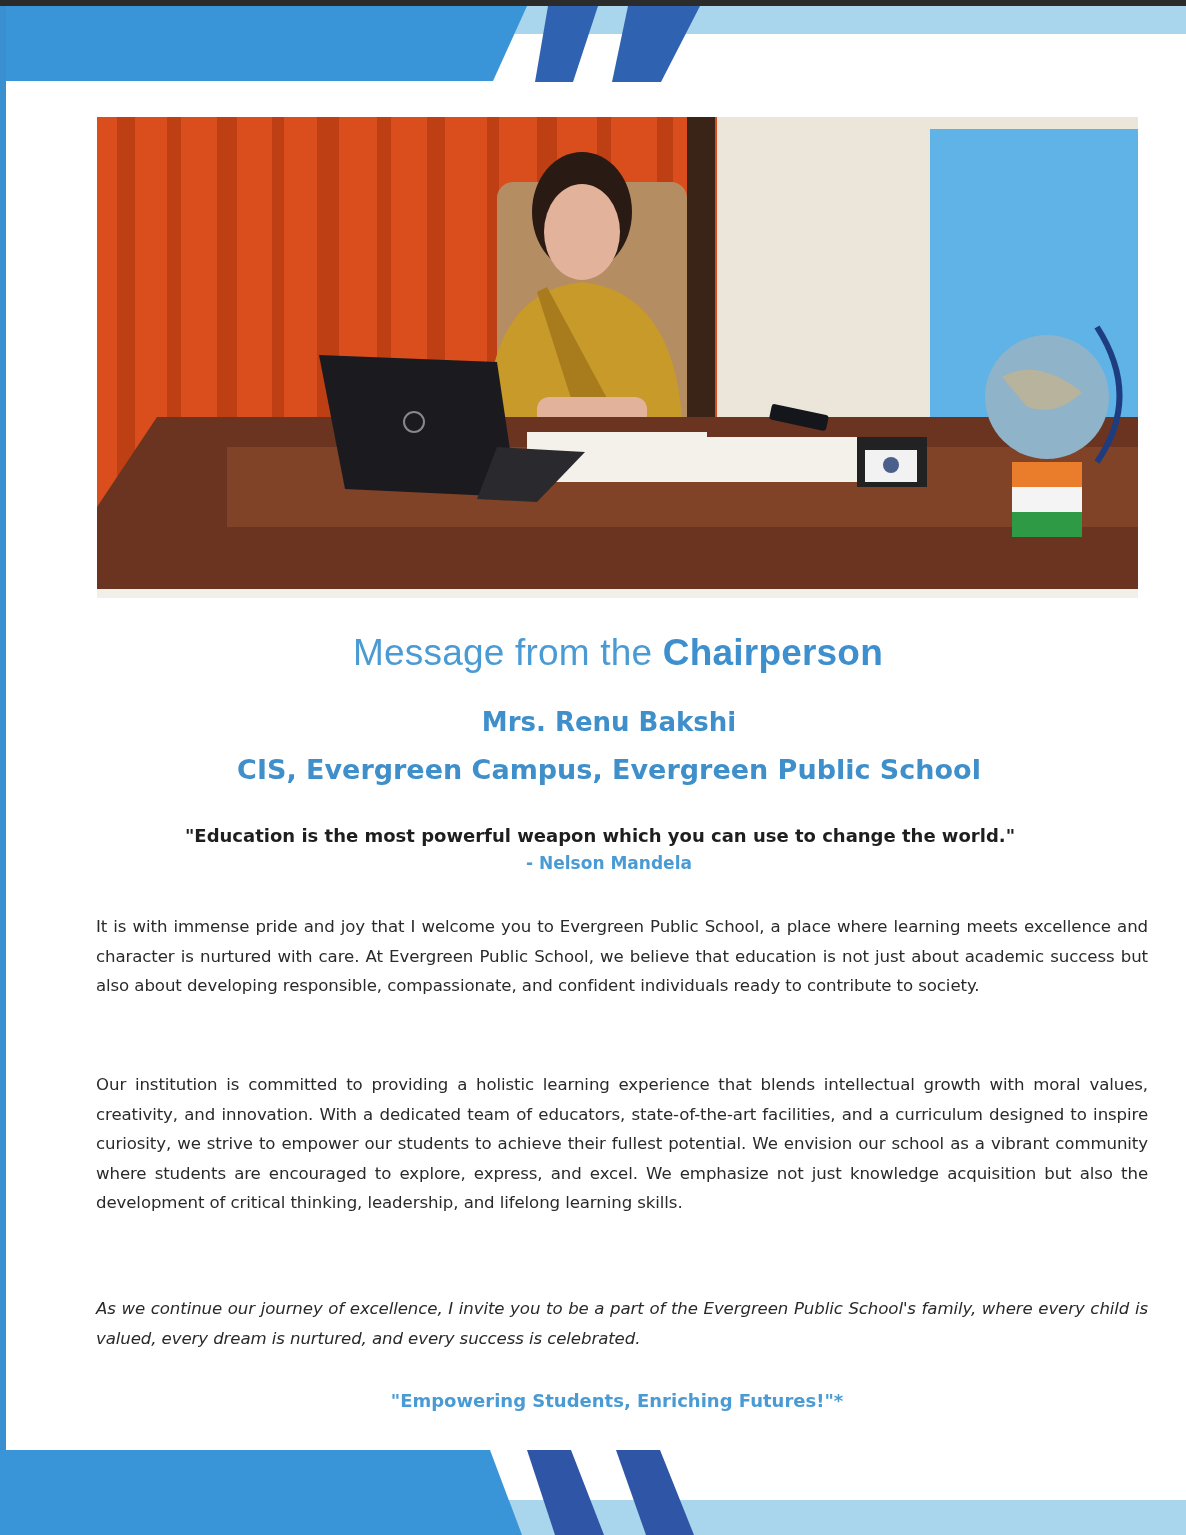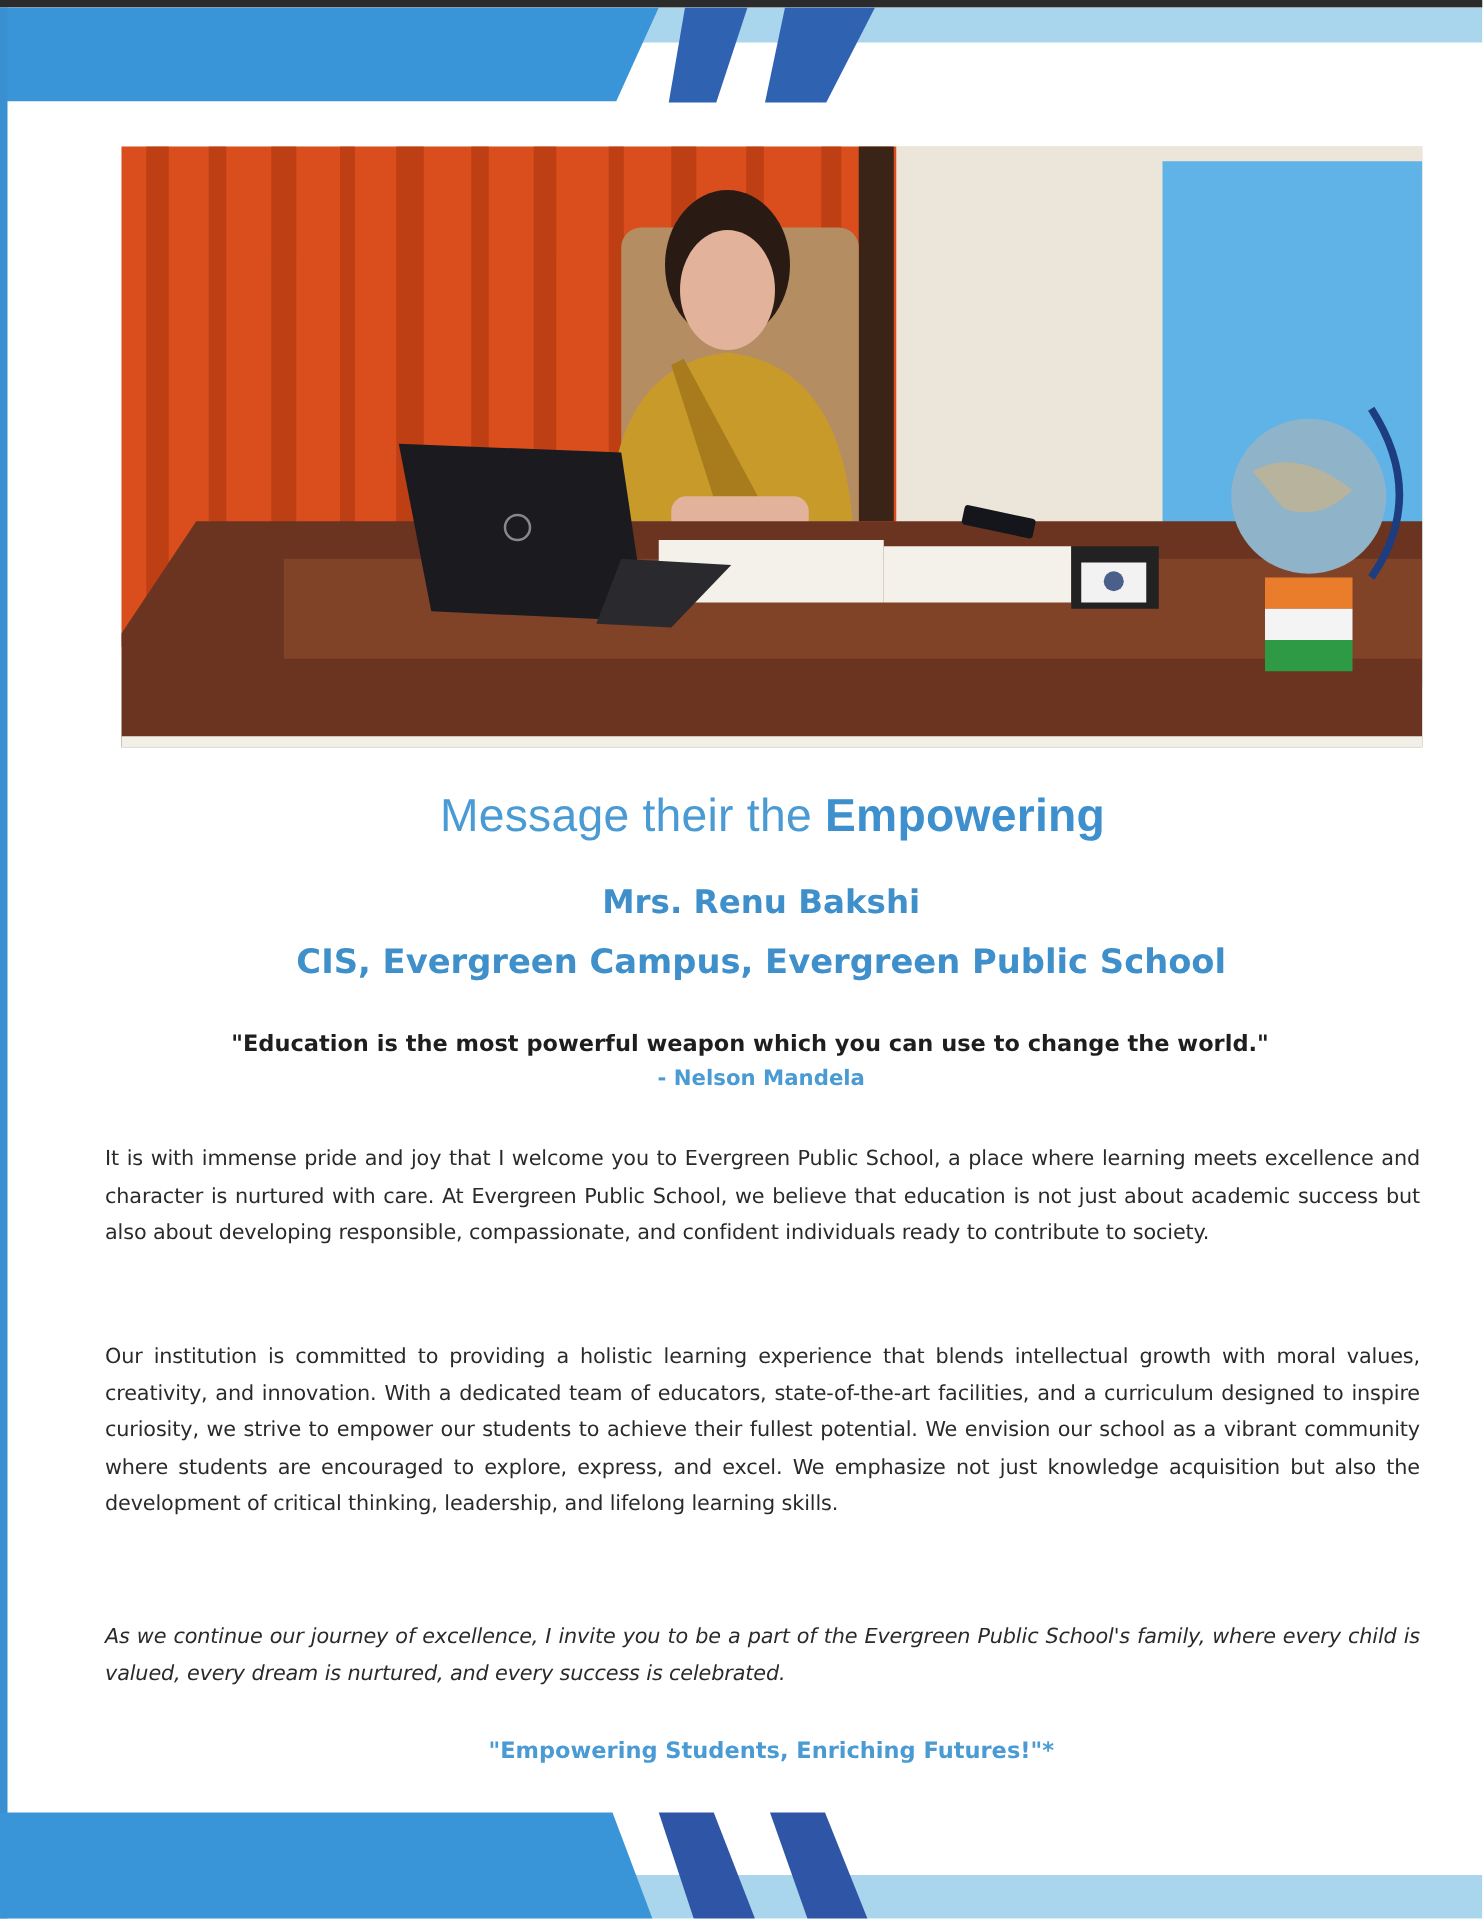--- a/index.html
+++ b/index.html
@@ -8,21 +8,21 @@
   .leftborder{position:absolute;left:0;top:6px;width:6px;height:1529px;background:#3a8fd0;}
   svg.band{position:absolute;left:0;}
   .photo{position:absolute;left:97px;top:117px;width:1041px;height:481px;overflow:hidden;background:#e8e2d6;}
   .photo svg{display:block;}
   .title{position:absolute;left:0;width:1236px;top:632px;text-align:center;font-family:"Liberation Sans",sans-serif;font-size:37px;color:#4a9bd4;letter-spacing:0.2px;}
   .title b{font-weight:bold;color:#3d8fcd;}
   .name{position:absolute;left:0;width:1218px;top:707px;text-align:center;font-family:"DejaVu Sans",sans-serif;font-weight:bold;font-size:26px;color:#3f8fca;}
   .org{position:absolute;left:0;width:1218px;top:754px;text-align:center;font-family:"DejaVu Sans",sans-serif;font-weight:bold;font-size:27px;color:#3f8fca;}
   .quote{position:absolute;left:0;width:1200px;top:825px;text-align:center;font-family:"DejaVu Sans",sans-serif;font-weight:bold;font-size:18px;color:#1e1e1e;}
   .author{position:absolute;left:0;width:1218px;top:853px;text-align:center;font-family:"DejaVu Sans",sans-serif;font-weight:bold;font-size:17px;color:#4a9bd4;}
-  .para{position:absolute;left:84px;width:1052px;font-family:"DejaVu Sans",sans-serif;font-size:16.6px;line-height:29.5px;color:#2a2a2a;text-align:justify;letter-spacing:-0.1px;}
+  .para{position:absolute;left:96px;width:1052px;font-family:"DejaVu Sans",sans-serif;font-size:16.6px;line-height:29.5px;color:#2a2a2a;text-align:justify;letter-spacing:-0.1px;}
   .p1{top:912px;}
   .p2{top:1070px;}
   .p3{top:1294px;font-style:italic;}
   .motto{position:absolute;left:0;width:1234px;top:1390px;text-align:center;font-family:"DejaVu Sans",sans-serif;font-weight:bold;font-size:18px;color:#4a9bd4;}
 </style>
 </head>
 <body>
 
 <div class="topline"></div>
 
@@ -86,21 +86,21 @@
     <path d="M1000 210 Q1045 280 1000 345" fill="none" stroke="#1e3d80" stroke-width="6"></path>
 
     <rect x="915" y="345" width="70" height="25" fill="#ea7d2c"></rect>
     <rect x="915" y="370" width="70" height="25" fill="#f4f4f4"></rect>
     <rect x="915" y="395" width="70" height="25" fill="#2e9a46"></rect>
 
     <rect x="0" y="472" width="1041" height="9" fill="#f2efe9"></rect>
   </svg>
 </div>
 
-<div class="title"><span>Message their the </span><b>Empowering</b></div>
+<div class="title"><span>Message from the </span><b>Chairperson</b></div>
 <div class="name">Mrs. Renu Bakshi</div>
 <div class="org">CIS, Evergreen Campus, Evergreen Public School</div>
 
 <div class="quote">"Education is the most powerful weapon which you can use to change the world."</div>
 <div class="author">- Nelson Mandela</div>
 
 <div class="para p1">It is with immense pride and joy that I welcome you to Evergreen Public School, a place where learning meets excellence and character is nurtured with care. At Evergreen Public School, we believe that education is not just about academic success but also about developing responsible, compassionate, and confident individuals ready to contribute to society.</div>
 <div class="para p2">Our institution is committed to providing a holistic learning experience that blends intellectual growth with moral values, creativity, and innovation. With a dedicated team of educators, state-of-the-art facilities, and a curriculum designed to inspire curiosity, we strive to empower our students to achieve their fullest potential. We envision our school as a vibrant community where students are encouraged to explore, express, and excel. We emphasize not just knowledge acquisition but also the development of critical thinking, leadership, and lifelong learning skills.</div>
 <div class="para p3">As we continue our journey of excellence, I invite you to be a part of the Evergreen Public School's family, where every child is valued, every dream is nurtured, and every success is celebrated.</div>
 

